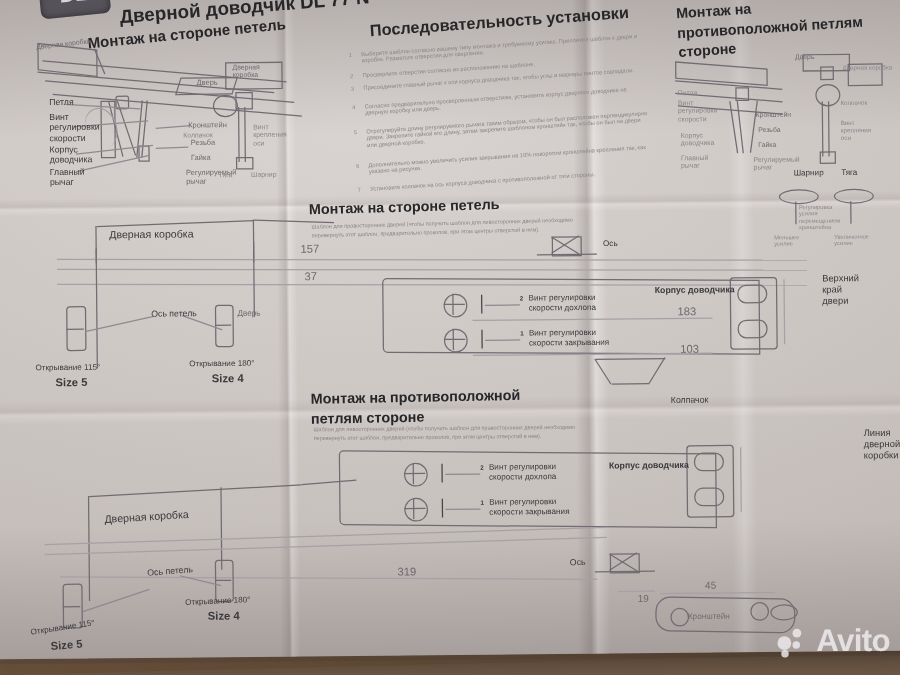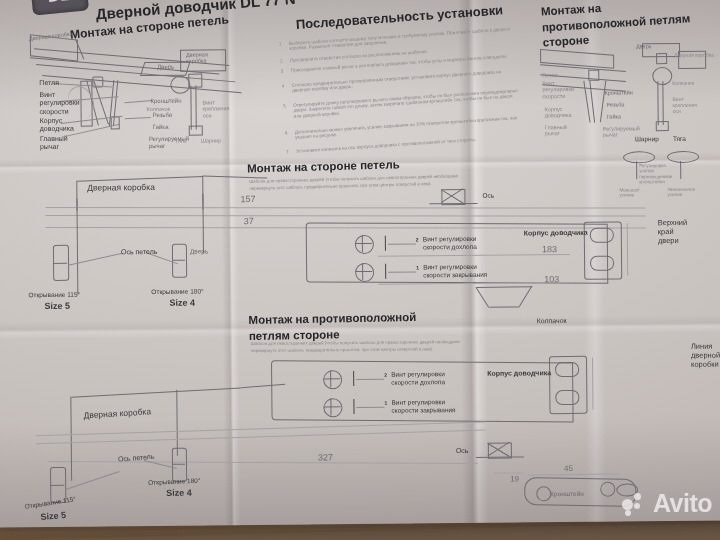--- a/index.html
+++ b/index.html
@@ -47,21 +47,21 @@
   .circ{position:absolute;border:1px solid #6f6c72;border-radius:50%;}
   .ell{position:absolute;border:1px solid #6f6c72;border-radius:50%;}
 
   
   #logo{position:absolute;left:48px;top:-12px;width:56px;height:34px;
     background:#55525a;border-radius:6px;transform:rotate(-5deg);
     color:#d8d4d8;font-weight:bold;font-style:italic;font-size:17px;
     display:flex;align-items:center;justify-content:center;
     box-shadow:inset 0 0 6px rgba(0,0,0,.5);}
   
-  #avito{position:absolute;right:8px;bottom:22px;display:flex;align-items:center;gap:5px;
+  #avito{position:absolute;right:8px;bottom:12px;display:flex;align-items:center;gap:5px;
     opacity:.82;}
   #avito .dots{position:relative;width:26px;height:26px;}
   #avito .dots i{position:absolute;border-radius:50%;background:#efecee;display:block;}
   #avito .wm{font-size:25px;font-weight:bold;color:#f2eff1;letter-spacing:-.5px;}
 
   .grp{position:absolute;}
 </style>
 </head>
 <body>
 
@@ -357,21 +357,21 @@
 скорости дохлопа</div>
     <div class="t bold" style="left:397px;top:413px;font-size:5px;">1</div>
     <div class="t" style="left:404px;top:411px;font-size:6.5px;">Винт регулировки
 скорости закрывания</div>
 
     <div class="t bold" style="left:500px;top:383px;font-size:7px;">Корпус доводчика</div>
     <div class="t" style="left:704px;top:358px;font-size:7.5px;">Линия
 дверной
 коробки</div>
     <div class="t" style="left:468px;top:460px;font-size:7px;">Ось</div>
-    <div class="t faded" style="left:330px;top:464px;font-size:9px;">327</div>
+    <div class="t faded" style="left:330px;top:464px;font-size:9px;">319</div>
     <div class="t faded" style="left:522px;top:488px;font-size:8px;">19</div>
     <div class="t faded" style="left:576px;top:478px;font-size:8px;">45</div>
     <div class="t faded" style="left:562px;top:504px;font-size:6.5px;">Кронштейн</div>
 
     <div class="grp">
       <div class="ln" style="left:84px;top:406px;width:170px;transform:rotate(-2.6deg);"></div>
       <div class="ln" style="left:254px;top:398px;width:44px;transform:rotate(-4deg);"></div>
       <div class="ln" style="left:84px;top:406px;width:84px;transform:rotate(90deg);"></div>
       <div class="ln" style="left:190px;top:400px;width:66px;transform:rotate(90deg);"></div>
       <div class="ln pale" style="left:48px;top:444px;width:450px;transform:rotate(-1.2deg);"></div>

